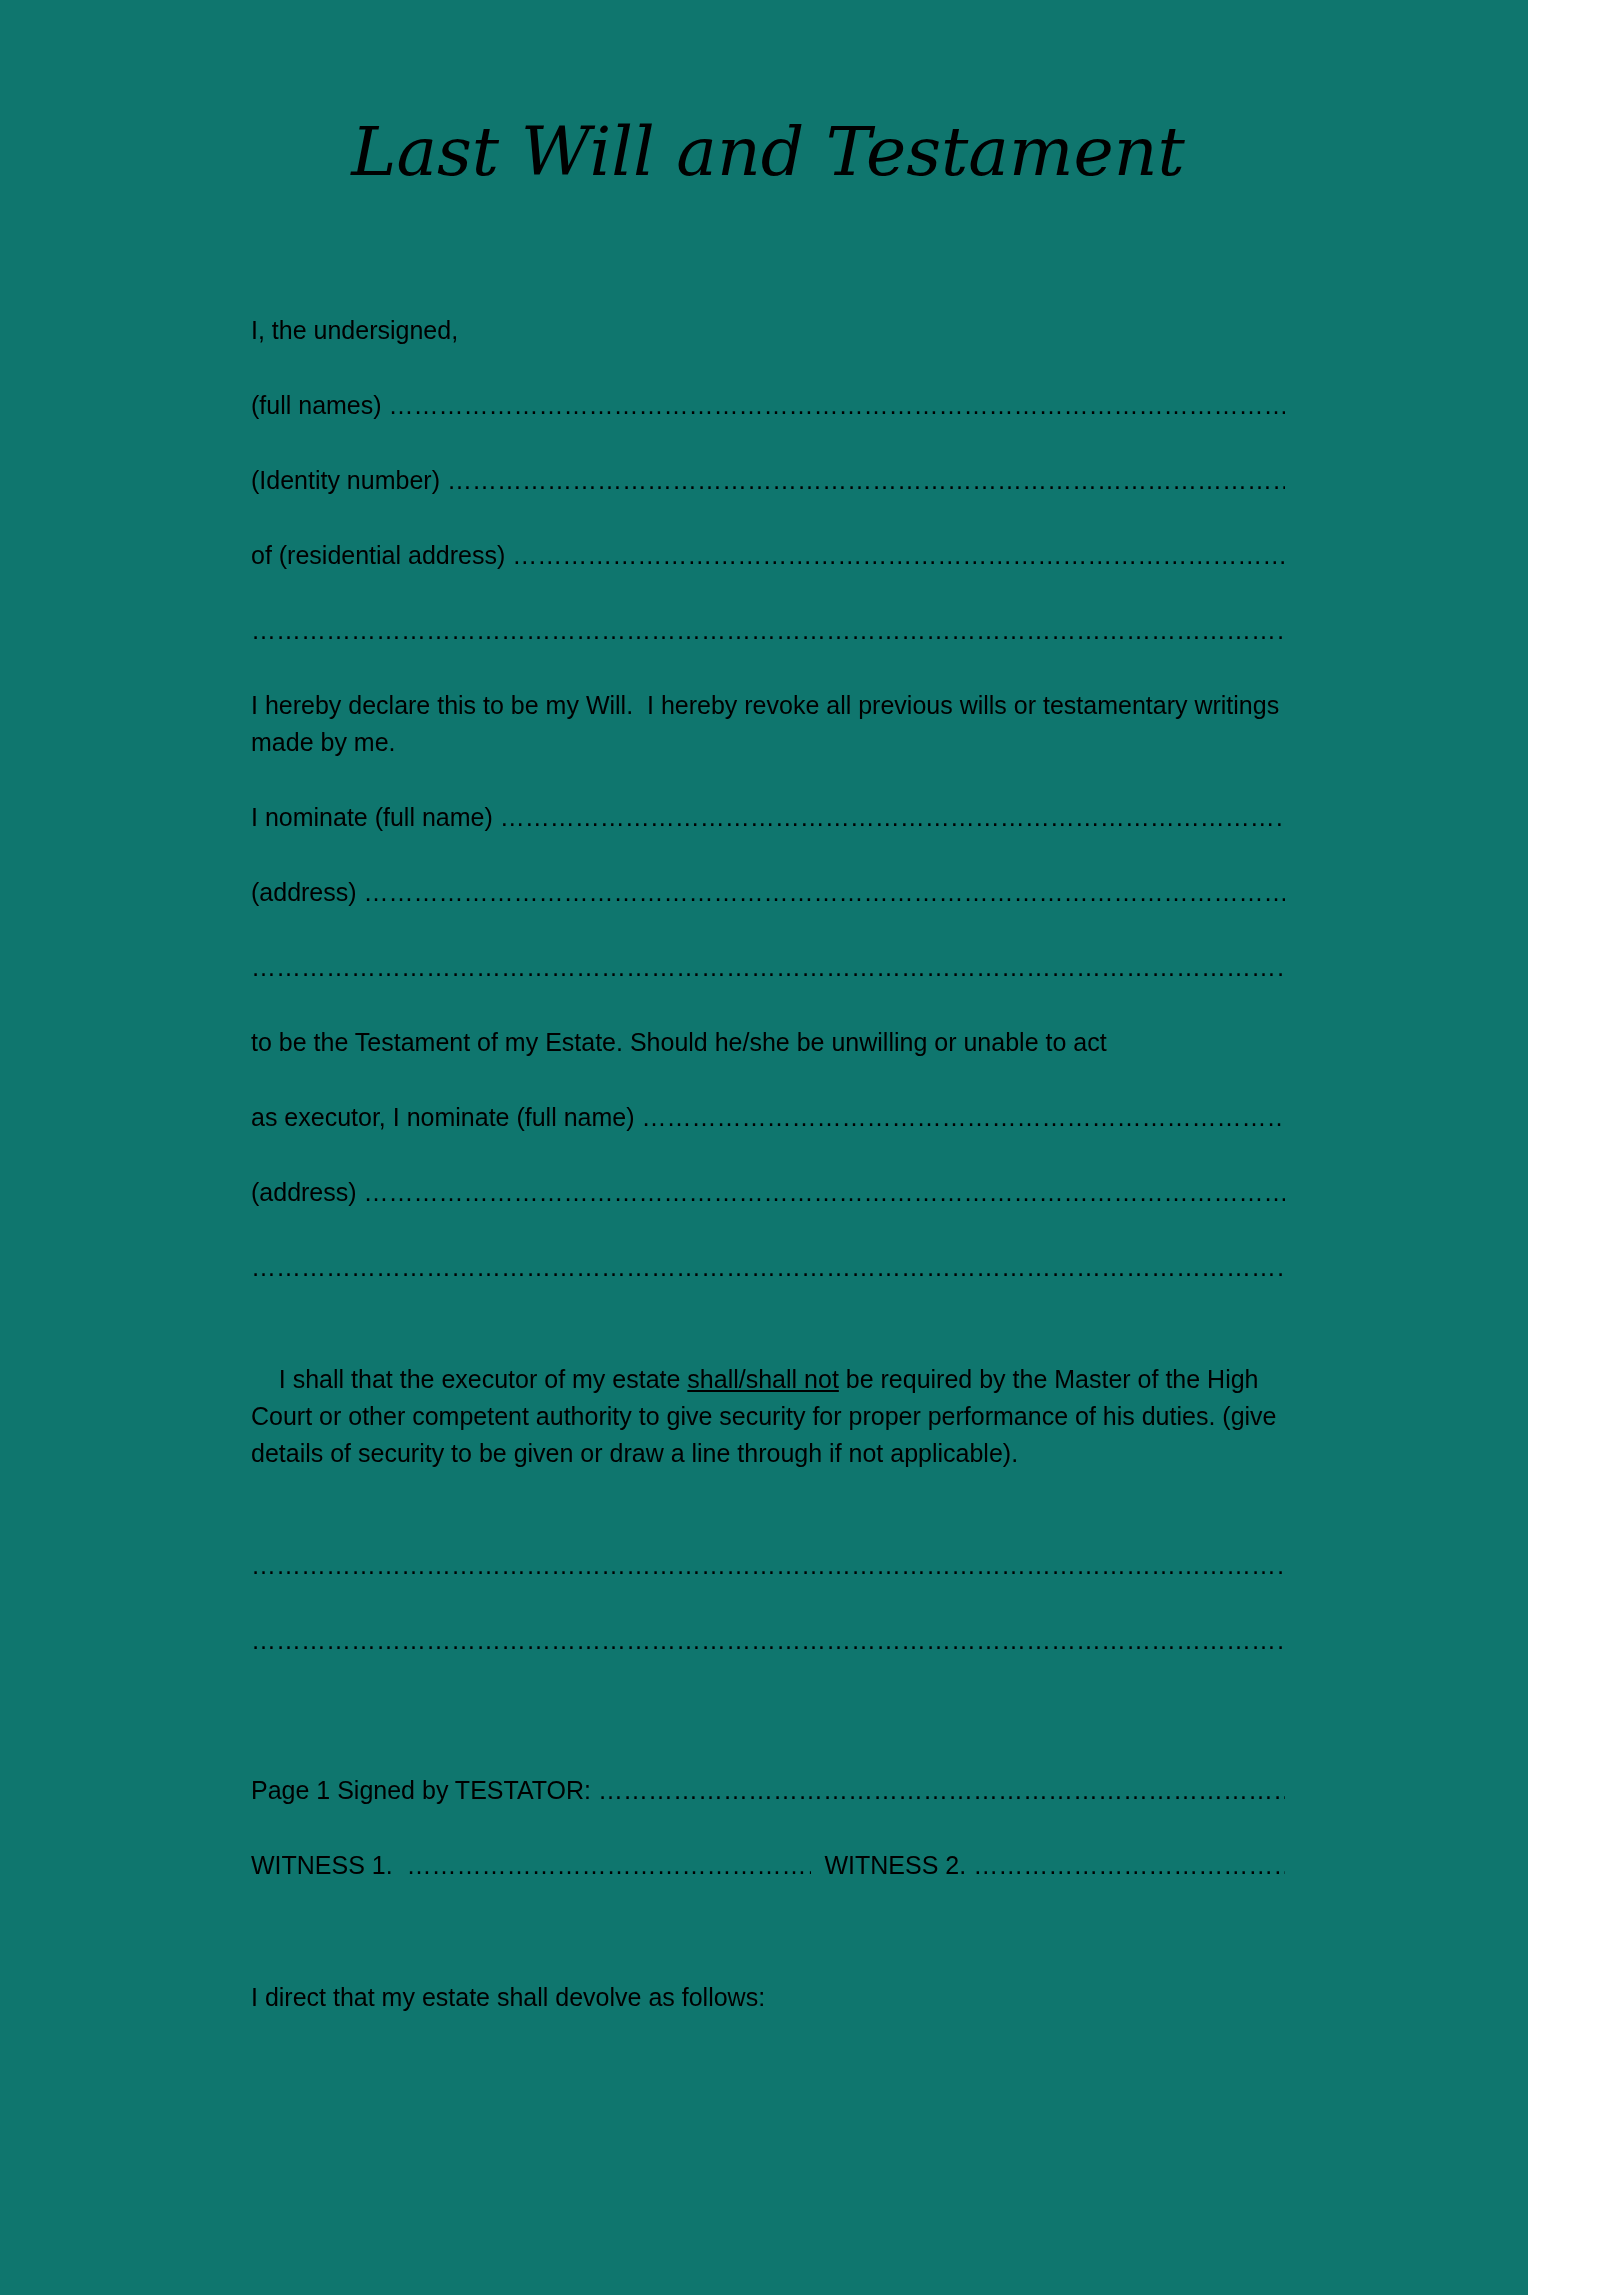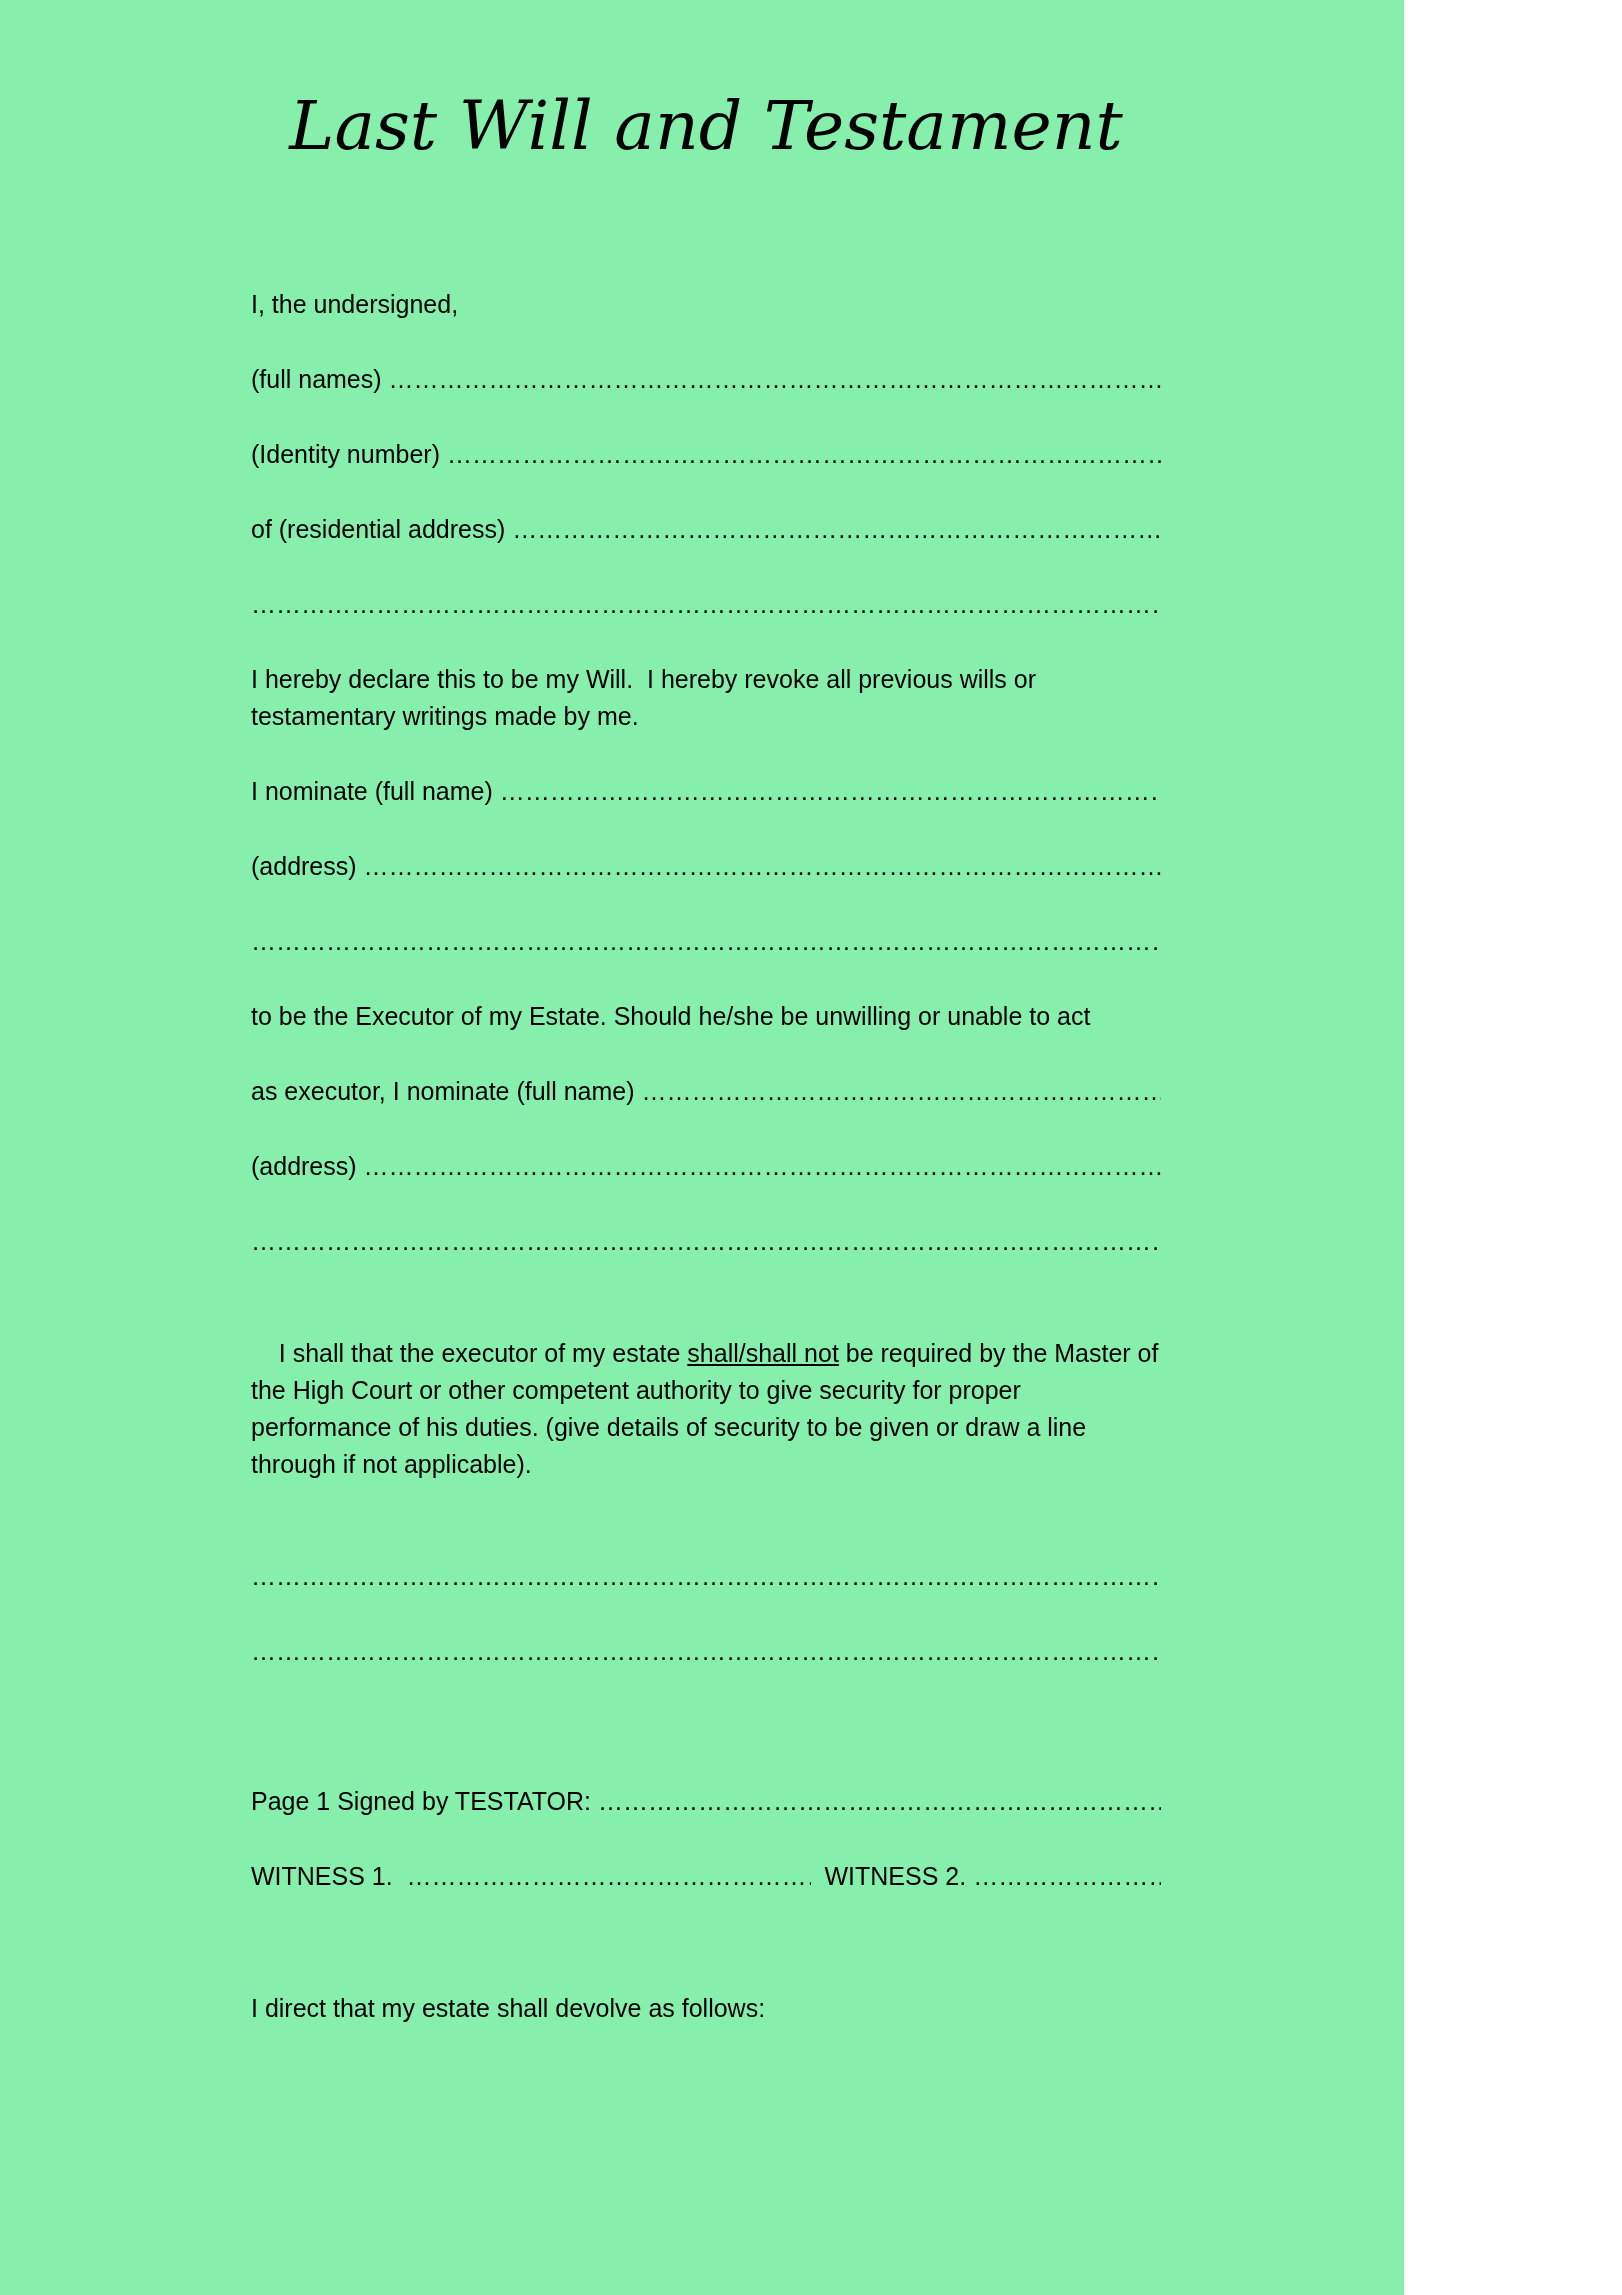--- a/index.html
+++ b/index.html
@@ -1,25 +1,25 @@
 <!DOCTYPE html>
 <html style="font-size:14.7px"><head>
 <meta charset="utf-8">
 <style>
   * { box-sizing: border-box; }
   html, body { margin: 0; padding: 0; background: #ffffff; }
   .sheet {
     position: relative;
-    width: 1404px;
+    width: 1528px;
     height: 2296px;
-    background: #86efac;
+    background: #0f766e;
     color: #000000;
     font-family: "Liberation Sans", "DejaVu Sans", sans-serif;
     font-size: 25px;
-    padding: 84px 243px 0 251px;
+    padding: 110px 243px 0 251px;
     overflow: hidden;
   }
   .title {
     font-family: "DejaVu Serif", serif;
     font-style: italic;
     font-weight: normal;
     font-size: 68px;
     line-height: 84px;
     text-align: center;
     margin: 0 0 118px 0;
@@ -84,21 +84,21 @@
 
   <p class="line dotline">
     <span class="label">(address) </span>
     <span class="dots">…………………………………………………………………………………………………………………………………………………………………………………………………………………………………………………………………………………………………………………………………………………………………………</span>
   </p>
 
   <p class="line dotline">
     <span class="dots">…………………………………………………………………………………………………………………………………………………………………………………………………………………………………………………………………………………………………………………………………………………………………………</span>
   </p>
 
-  <p class="line">to be the Executor of my Estate. Should he/she be unwilling or unable to act</p>
+  <p class="line">to be the Testament of my Estate. Should he/she be unwilling or unable to act</p>
 
   <p class="line dotline">
     <span class="label">as executor, I nominate (full name) </span>
     <span class="dots">…………………………………………………………………………………………………………………………………………………………………………………………………………………………………………………………………………………………………………………………………………………………………………</span>
   </p>
 
   <p class="line dotline">
     <span class="label">(address) </span>
     <span class="dots">…………………………………………………………………………………………………………………………………………………………………………………………………………………………………………………………………………………………………………………………………………………………………………</span>
   </p>

